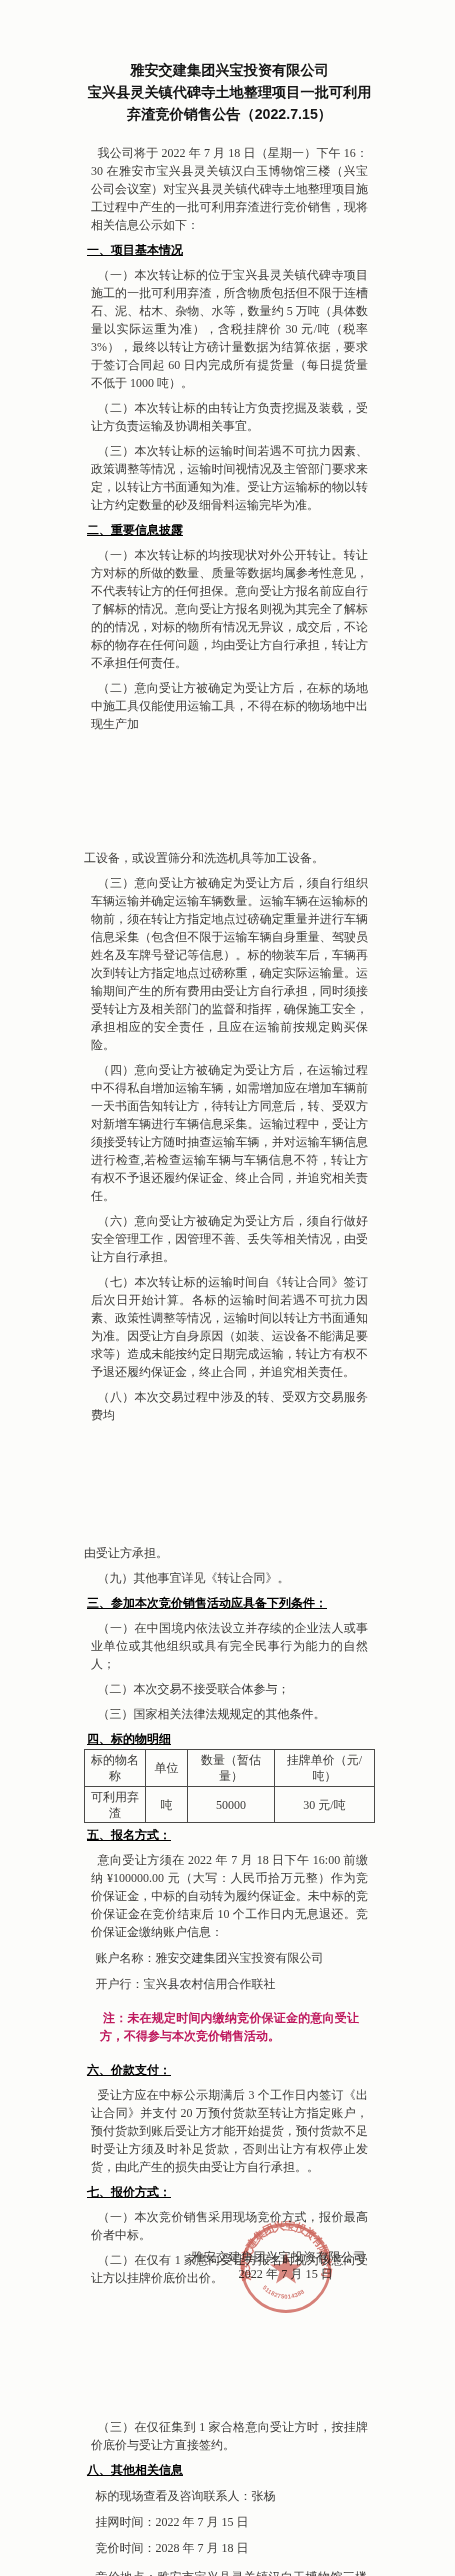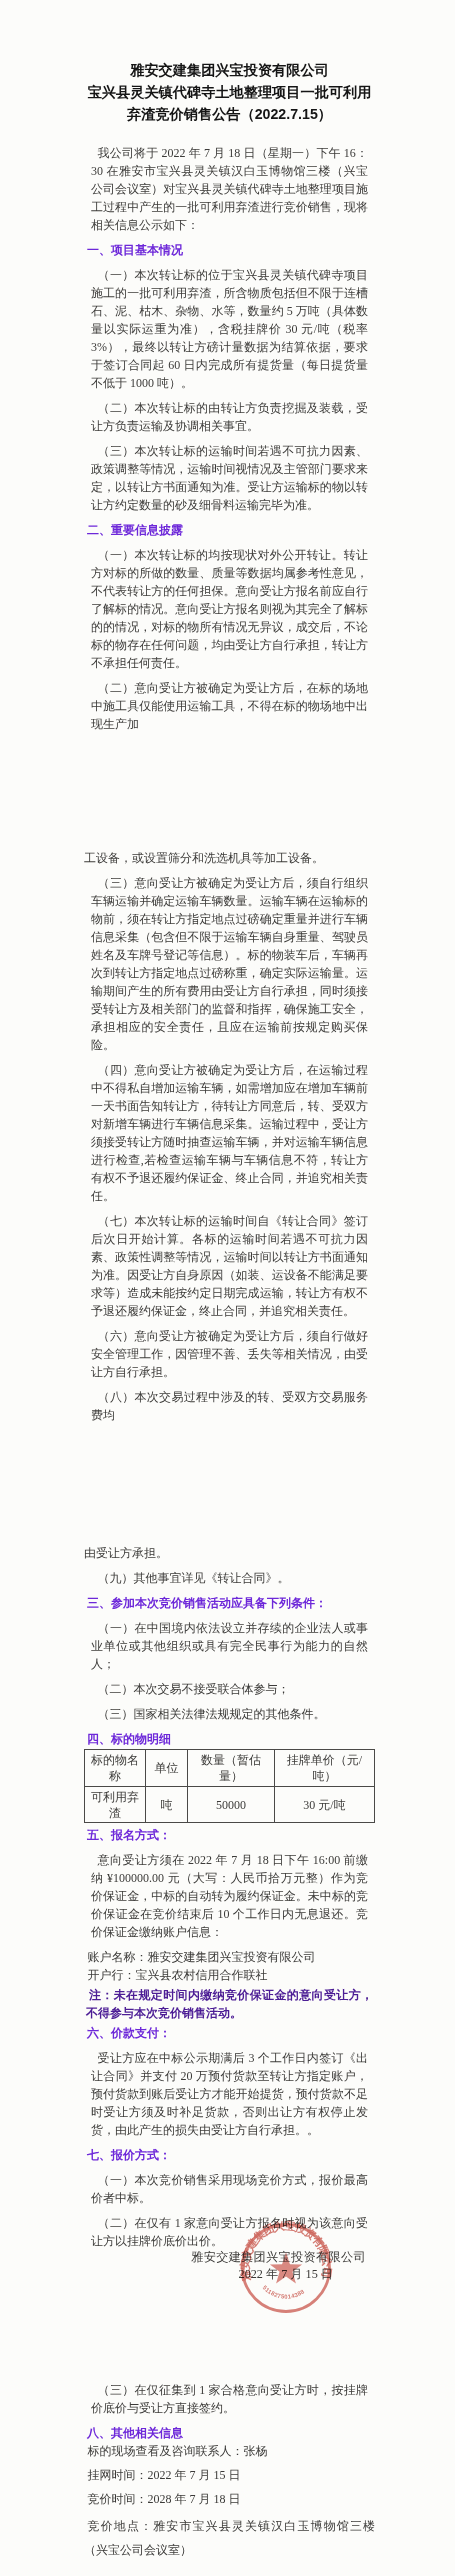--- a/index.html
+++ b/index.html
@@ -20,27 +20,27 @@
     text-align:center;
     font-family:"Liberation Sans","DejaVu Sans",sans-serif;
     font-weight:700;color:#151515;
     font-size:14.2px;line-height:22px;
     margin:0 0 19.4px 0;
   }
   p.body{margin:7px;text-indent:0.55em;}
   p.cont{margin:0;text-indent:0;}
   .h{
     font-family:"Liberation Sans","DejaVu Sans",sans-serif;
-    font-weight:700;color:#6d28d9;
-    margin:0;text-indent:0.25em;
+    font-weight:700;color:#000000;
+    margin:0;text-indent:0.25em;text-decoration:underline;
   }
-  .kv{margin:0;text-indent:0.3em;}
+  .kv{margin:8px;text-indent:0.3em;}
   .note{
     font-family:"Liberation Sans","DejaVu Sans",sans-serif;
-    font-weight:700;color:#4c1d95;margin:2px;text-indent:0.25em;
+    font-weight:700;color:#be185d;margin:16px;text-indent:0.25em;
   }
   .gap{width:100%;}
   table.mat{
     border-collapse:collapse;width:100%;
     margin:1.1px 0 2.3px 0;
     table-layout:fixed;
   }
   table.mat td{
     border:1.1px solid #4a4947;
     text-align:center;vertical-align:middle;
@@ -80,22 +80,22 @@
 
     <p class="h">二、重要信息披露</p>
     <p class="body">（一）本次转让标的均按现状对外公开转让。转让方对标的所做的数量、质量等数据均属参考性意见，不代表转让方的任何担保。意向受让方报名前应自行了解标的情况。意向受让方报名则视为其完全了解标的的情况，对标的物所有情况无异议，成交后，不论标的物存在任何问题，均由受让方自行承担，转让方不承担任何责任。</p>
     <p class="body">（二）意向受让方被确定为受让方后，在标的场地中施工具仅能使用运输工具，不得在标的物场地中出现生产加</p>
 
     <div class="gap" style="height:109px"></div>
 
     <p class="cont">工设备，或设置筛分和洗选机具等加工设备。</p>
     <p class="body">（三）意向受让方被确定为受让方后，须自行组织车辆运输并确定运输车辆数量。运输车辆在运输标的物前，须在转让方指定地点过磅确定重量并进行车辆信息采集（包含但不限于运输车辆自身重量、驾驶员姓名及车牌号登记等信息）。标的物装车后，车辆再次到转让方指定地点过磅称重，确定实际运输量。运输期间产生的所有费用由受让方自行承担，同时须接受转让方及相关部门的监督和指挥，确保施工安全，承担相应的安全责任，且应在运输前按规定购买保险。</p>
     <p class="body">（四）意向受让方被确定为受让方后，在运输过程中不得私自增加运输车辆，如需增加应在增加车辆前一天书面告知转让方，待转让方同意后，转、受双方对新增车辆进行车辆信息采集。运输过程中，受让方须接受转让方随时抽查运输车辆，并对运输车辆信息进行检查,若检查运输车辆与车辆信息不符，转让方有权不予退还履约保证金、终止合同，并追究相关责任。</p>
+    <p class="body">（六）意向受让方被确定为受让方后，须自行做好安全管理工作，因管理不善、丢失等相关情况，由受让方自行承担。</p>
     <p class="body loose">（七）本次转让标的运输时间自《转让合同》签订后次日开始计算。各标的运输时间若遇不可抗力因素、政策性调整等情况，运输时间以转让方书面通知为准。因受让方自身原因（如装、运设备不能满足要求等）造成未能按约定日期完成运输，转让方有权不予退还履约保证金，终止合同，并追究相关责任。</p>
-    <p class="body">（六）意向受让方被确定为受让方后，须自行做好安全管理工作，因管理不善、丢失等相关情况，由受让方自行承担。</p>
     <p class="body">（八）本次交易过程中涉及的转、受双方交易服务费均</p>
 
     <div class="gap" style="height:113px"></div>
 
     <p class="cont">由受让方承担。</p>
     <p class="body">（九）其他事宜详见《转让合同》。</p>
 
     <p class="h">三、参加本次竞价销售活动应具备下列条件：</p>
     <p class="body">（一）在中国境内依法设立并存续的企业法人或事业单位或其他组织或具有完全民事行为能力的自然人；</p>
     <p class="body">（二）本次交易不接受联合体参与；</p>

